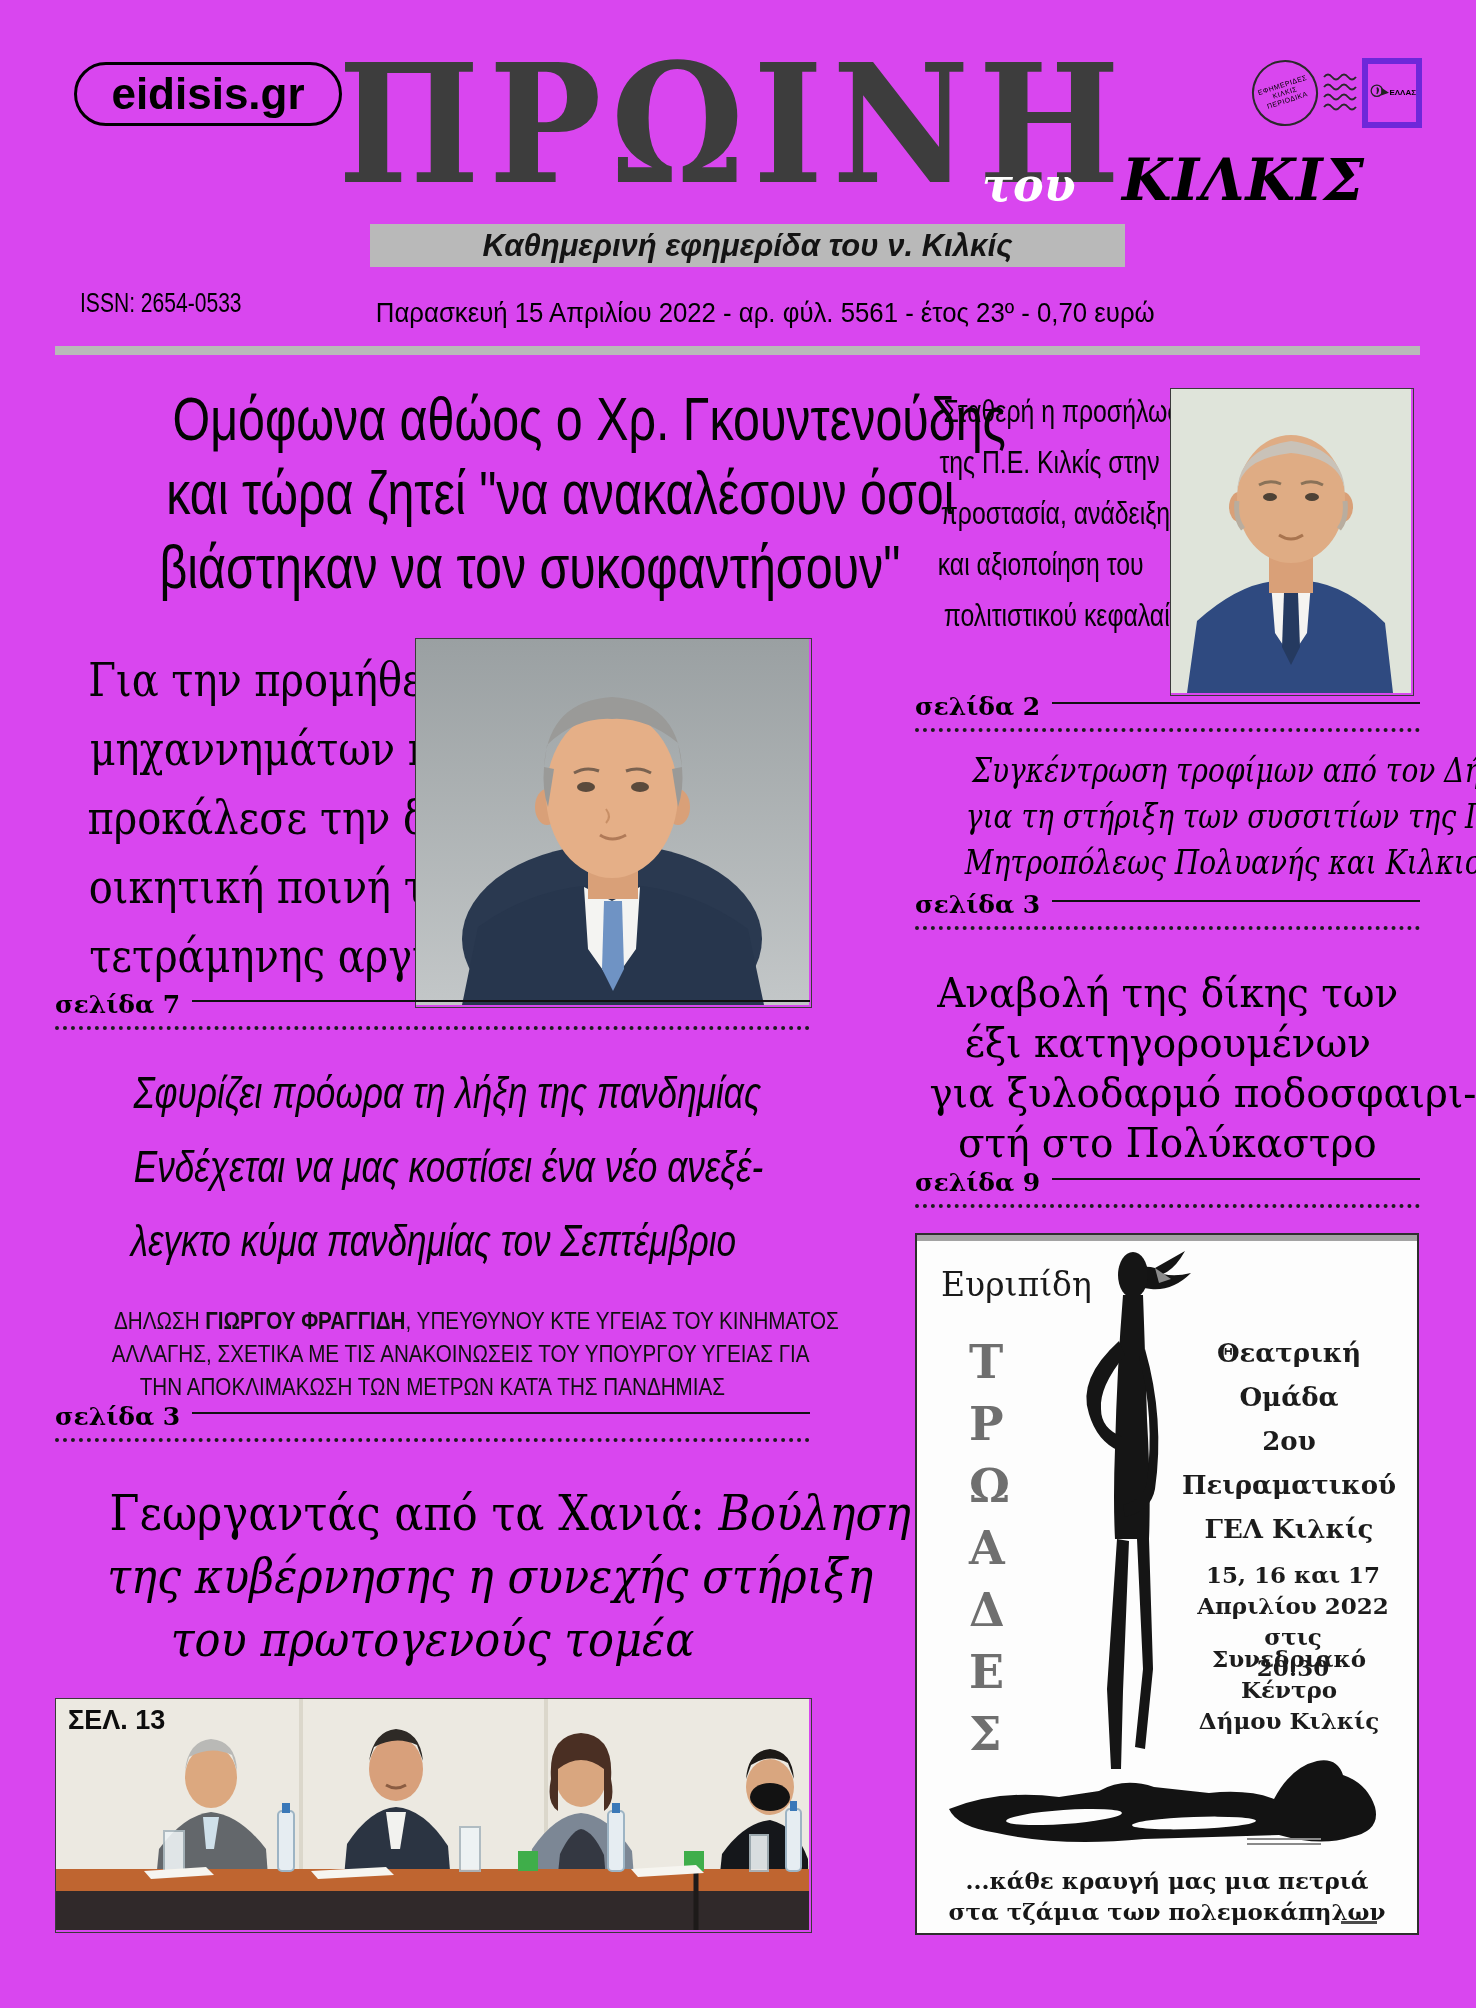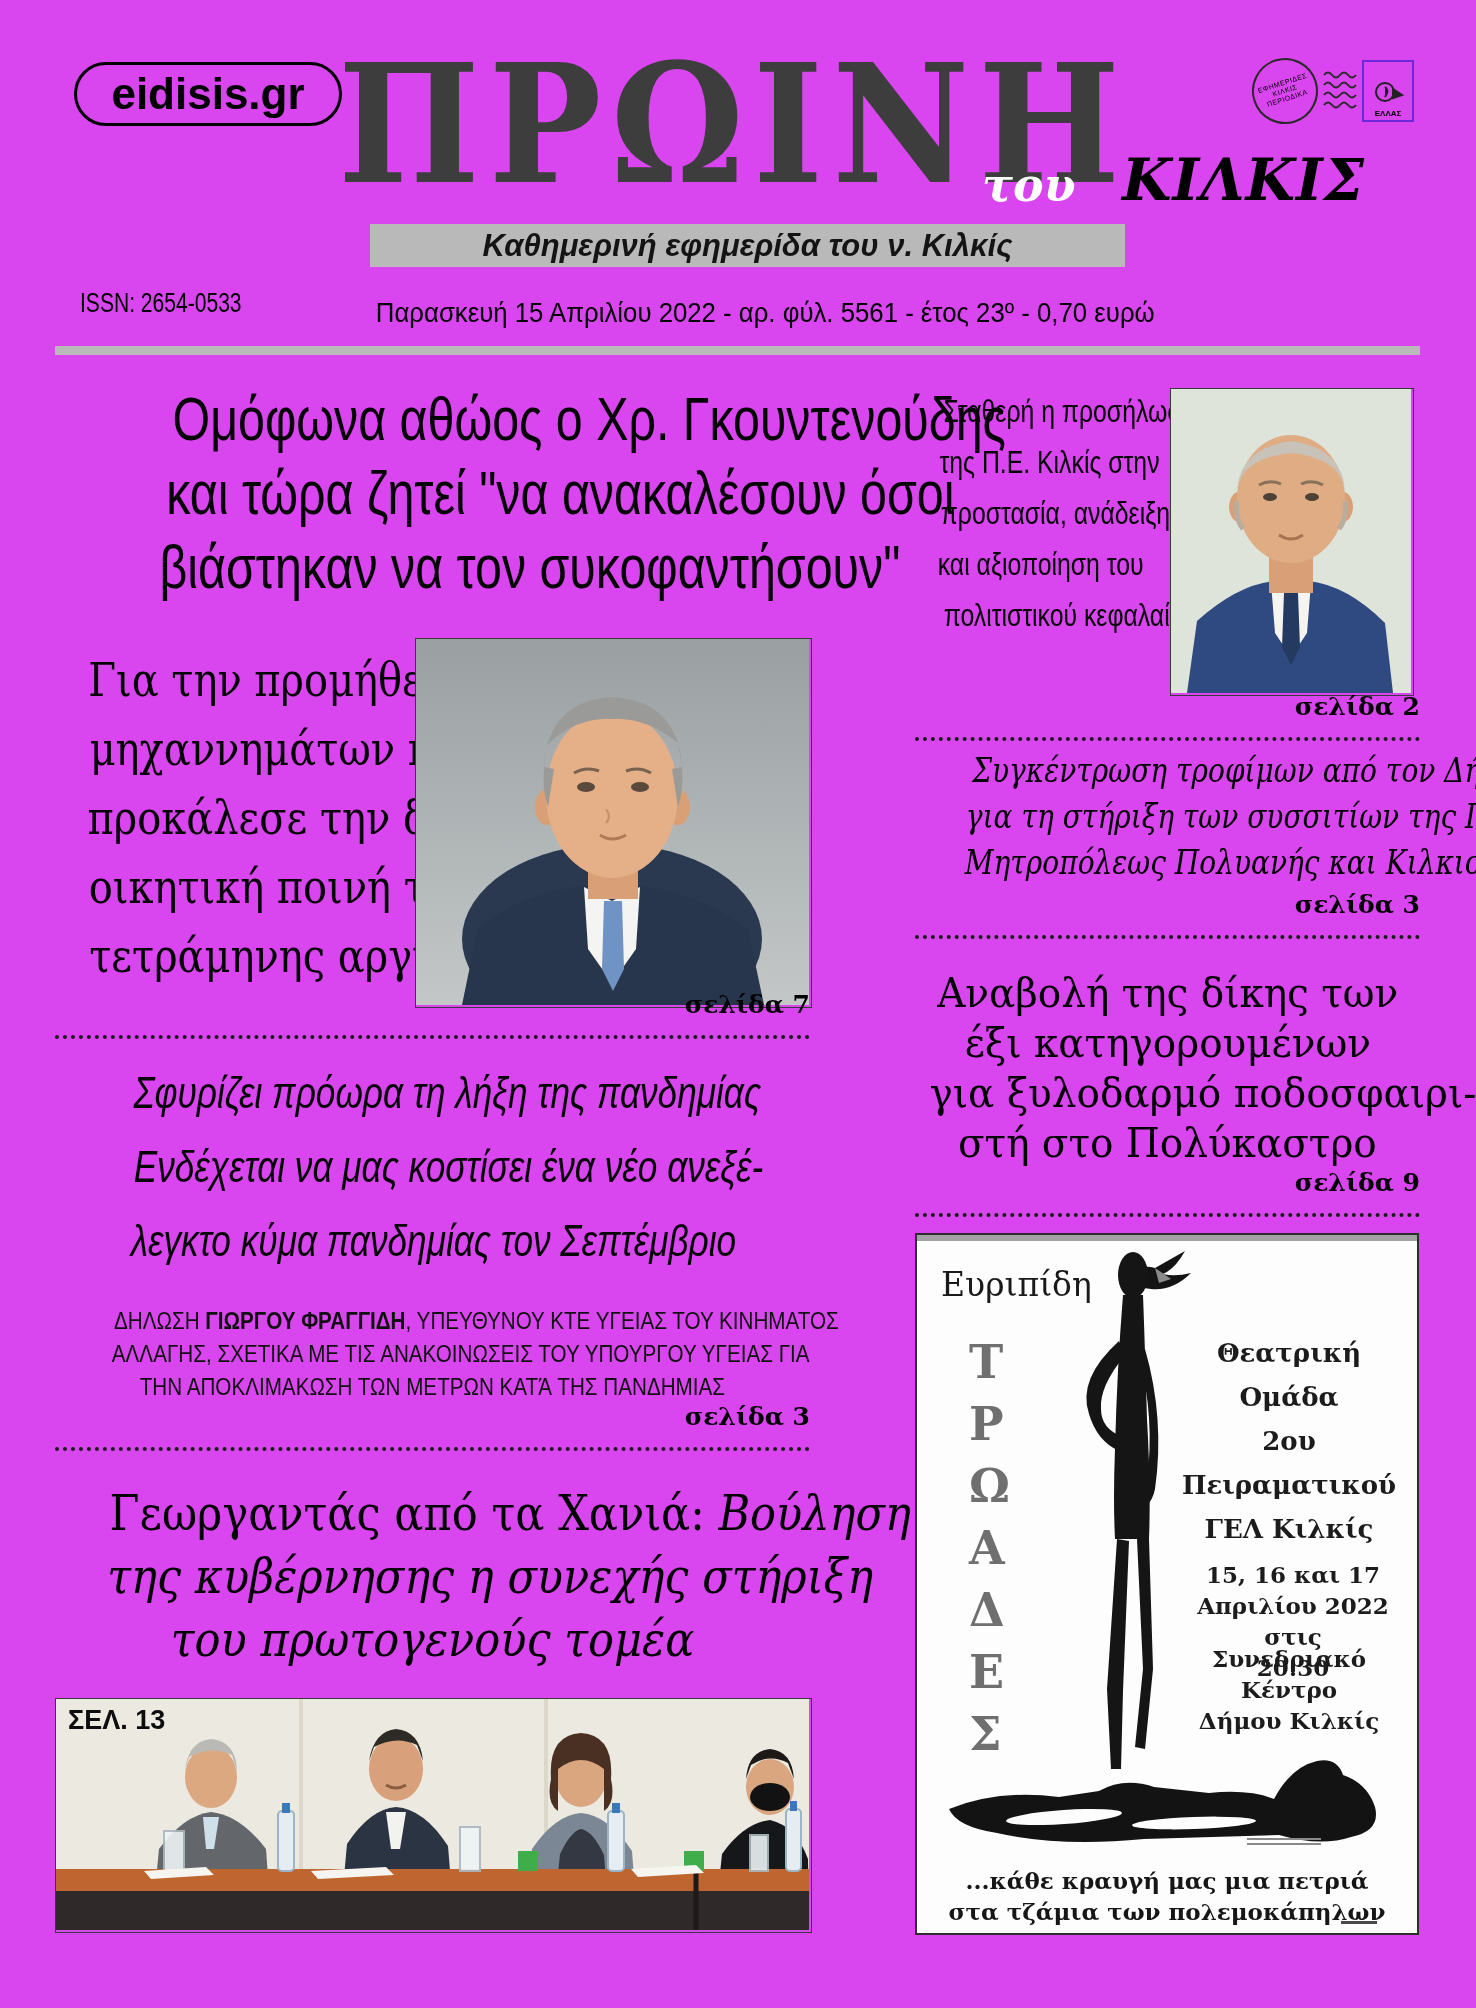--- a/index.html
+++ b/index.html
@@ -15,33 +15,33 @@
   .masthead{left:338px;top:38px;font-family:"DejaVu Serif",serif;font-weight:bold;font-size:150px;
         line-height:1.05;color:#3d3d3d;letter-spacing:9px;transform:scaleY(1.1);transform-origin:top left;}
   .mast-tou{left:982px;top:158px;font-family:"DejaVu Serif",serif;font-style:italic;font-weight:bold;
         font-size:46px;color:#fff;z-index:3;}
   .mast-kilkis{left:1122px;top:146px;font-family:"DejaVu Serif",serif;font-style:italic;font-weight:bold;
         font-size:57px;color:#000;letter-spacing:1px;}
   .stamps{left:1252px;top:58px;display:flex;align-items:center;gap:5px;}
   .stamp-circle{width:62px;height:62px;border:2px solid #2a2a2a;border-radius:50%;position:relative;
         display:flex;flex-direction:column;align-items:center;justify-content:center;transform:rotate(-18deg);}
   .stamp-circle span{font-size:7px;line-height:8px;letter-spacing:0.5px;}
-  .stamp-sq{width:48px;height:56px;border:2px solid #6d28d9;display:flex;flex-direction:column;
+  .stamp-sq{width:48px;height:56px;border:6px solid #6d28d9;display:flex;flex-direction:row;
         align-items:center;justify-content:flex-end;padding-bottom:2px;}
   .stamp-sq span{font-size:8px;font-weight:bold;}
   .subbar{left:370px;top:224px;width:755px;height:43px;background:#b9b9b9;display:flex;align-items:center;
         justify-content:center;font-weight:bold;font-style:italic;font-size:31px;color:#141414;}
   .issn{left:80px;top:288px;font-size:27px;}
   .dateline{left:300px;top:297px;width:930px;text-align:center;font-size:28px;}
   .graybar{left:55px;top:346px;width:1365px;height:9px;background:#b9b9b9;}
 
   
   .hl-sans{font-family:"Liberation Sans",sans-serif;font-weight:400;color:#040404;}
   .hl-serif{font-family:"DejaVu Serif",serif;color:#040404;}
-  .pageref{display:flex;align-items:flex-end;flex-direction:column;}
+  .pageref{display:flex;align-items:center;}
   .pageref .lbl{font-family:"DejaVu Serif",serif;font-weight:bold;font-size:25px;}
   .pageref .rule{flex:1;border-bottom:2px solid #111;margin:0 0 7px 12px;}
   .dots{border-top:4px dotted #1c1c1c;margin-top:7px;}
 
   .lead{left:55px;top:382px;width:755px;text-align:center;}
   .lead .ln{line-height:74px;font-size:62px;text-align:center;}
   .lead .cond{transform:scaleX(0.78);}
 
   .deck7{left:55px;top:645px;width:360px;text-align:center;}
   .deck7 .ln{line-height:69px;font-size:47px;}

